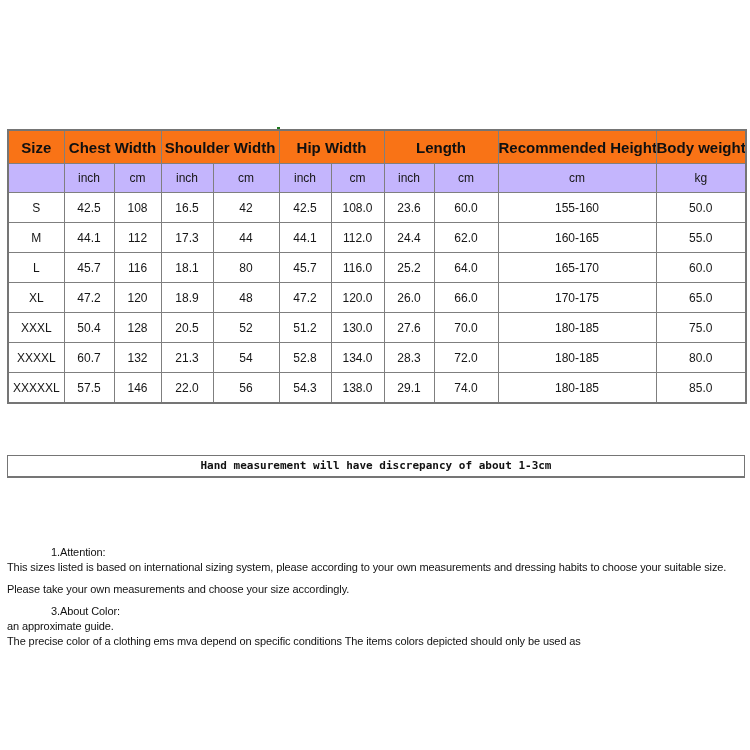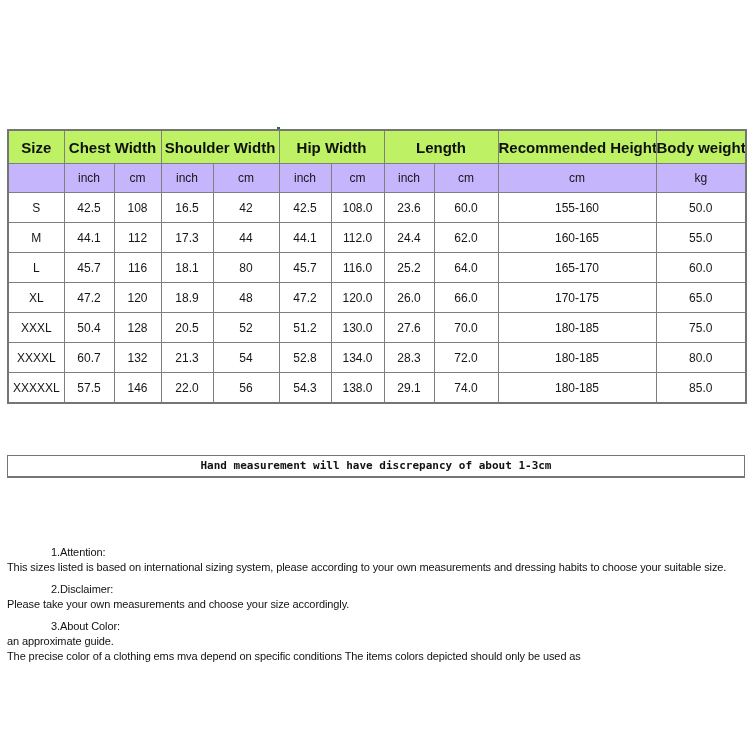--- a/index.html
+++ b/index.html
@@ -31,21 +31,21 @@
     text-align: center;
     vertical-align: middle;
     padding: 0;
     overflow: hidden;
     white-space: nowrap;
   }
   .size-table thead th.group {
     height: 32px;
     font-size: 15px;
     font-weight: bold;
-    background: #bef264;
+    background: #f97316;
     color: #101010;
   }
   .size-table thead td.unit {
     height: 28px;
     font-size: 12px;
     font-weight: normal;
     background: #c4b5fd;
     color: #161616;
   }
   .size-table tbody td {
@@ -238,21 +238,20 @@
 
 <div class="note-bar first">1 inch=2.54 cm</div>
 <div class="note-bar second">Hand measurement will have discrepancy of about 1-3cm</div>
 
 <div class="info-block">
   <div class="info-section">
     <div class="info-heading">1.Attention:</div>
     <div class="info-line">This sizes listed is based on international sizing system, please according to your own measurements and dressing habits to choose your suitable size.</div>
   </div>
   <div class="info-section">
-    <div class="info-heading">2.Disclaimer:</div>
     <div class="info-line">Please take your own measurements and choose your size accordingly.</div>
   </div>
   <div class="info-section">
     <div class="info-heading">3.About Color:</div>
     <div class="info-line">an approximate guide.</div>
     <div class="info-line">The precise color of a clothing ems mva depend on specific conditions The items colors depicted should only be used as</div>
   </div>
 </div>
 
 </body></html>

